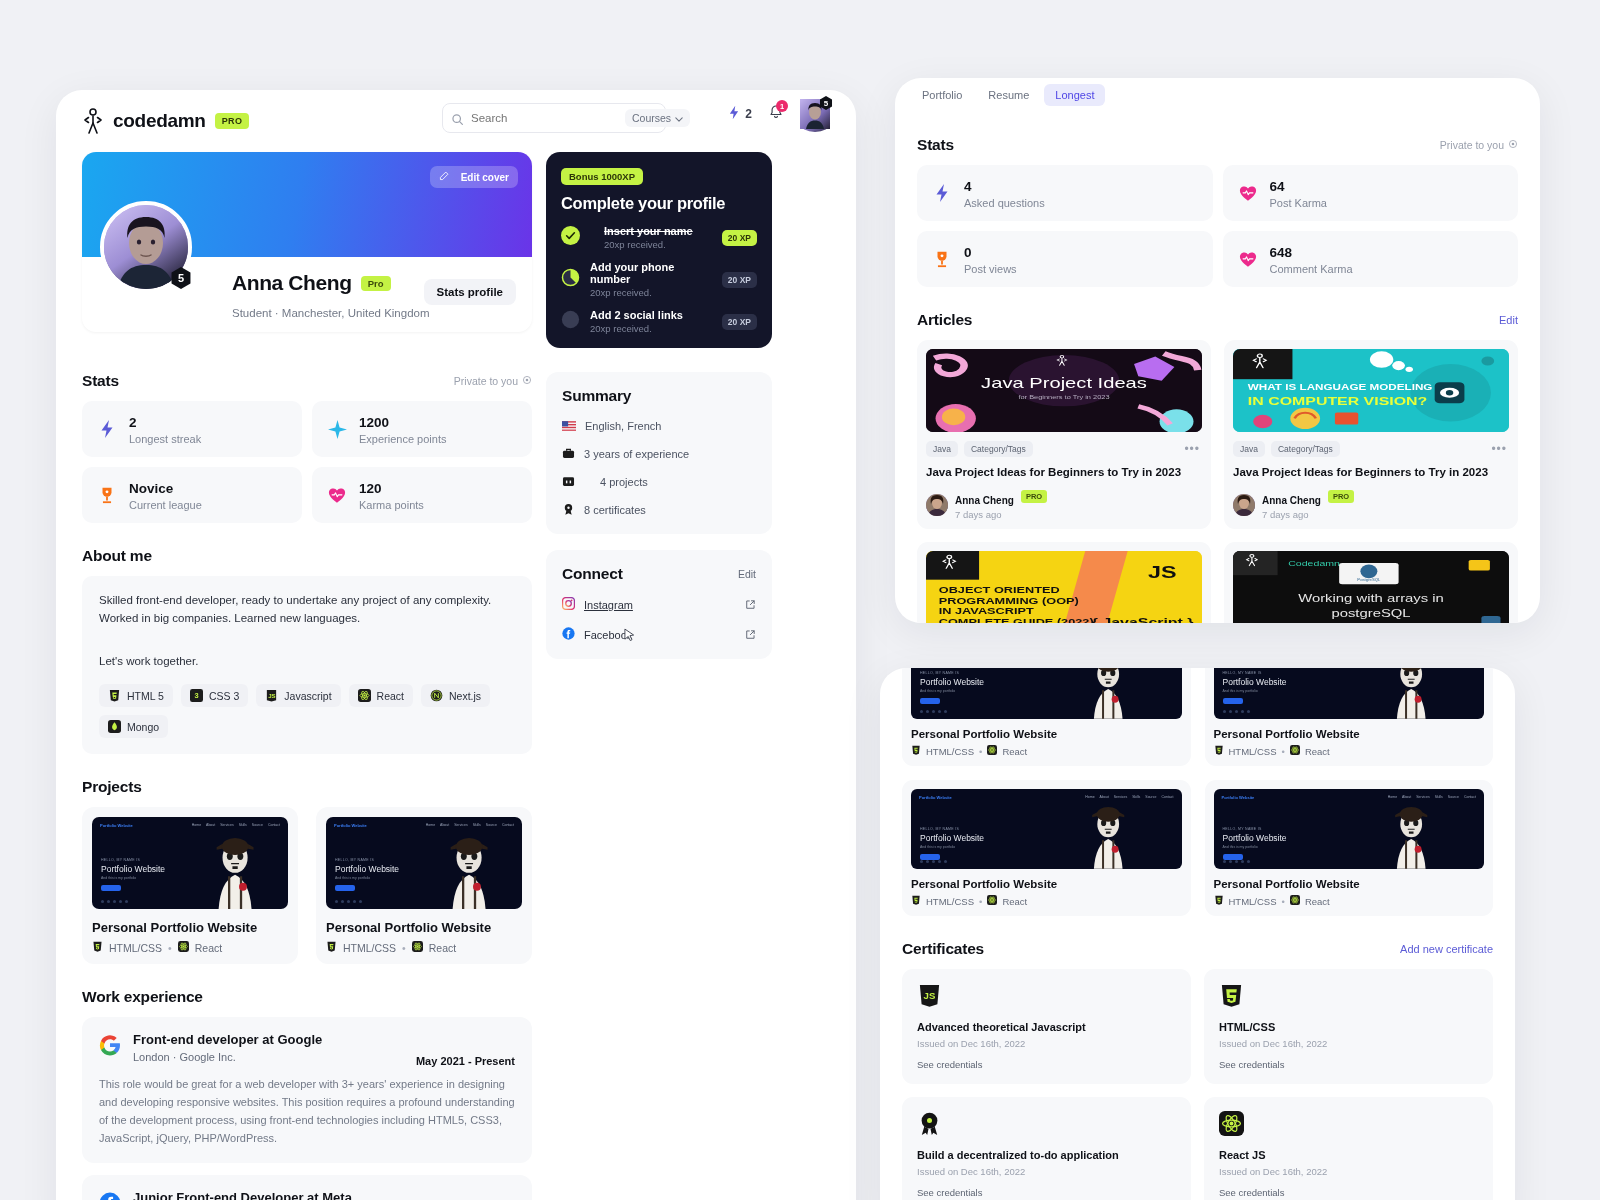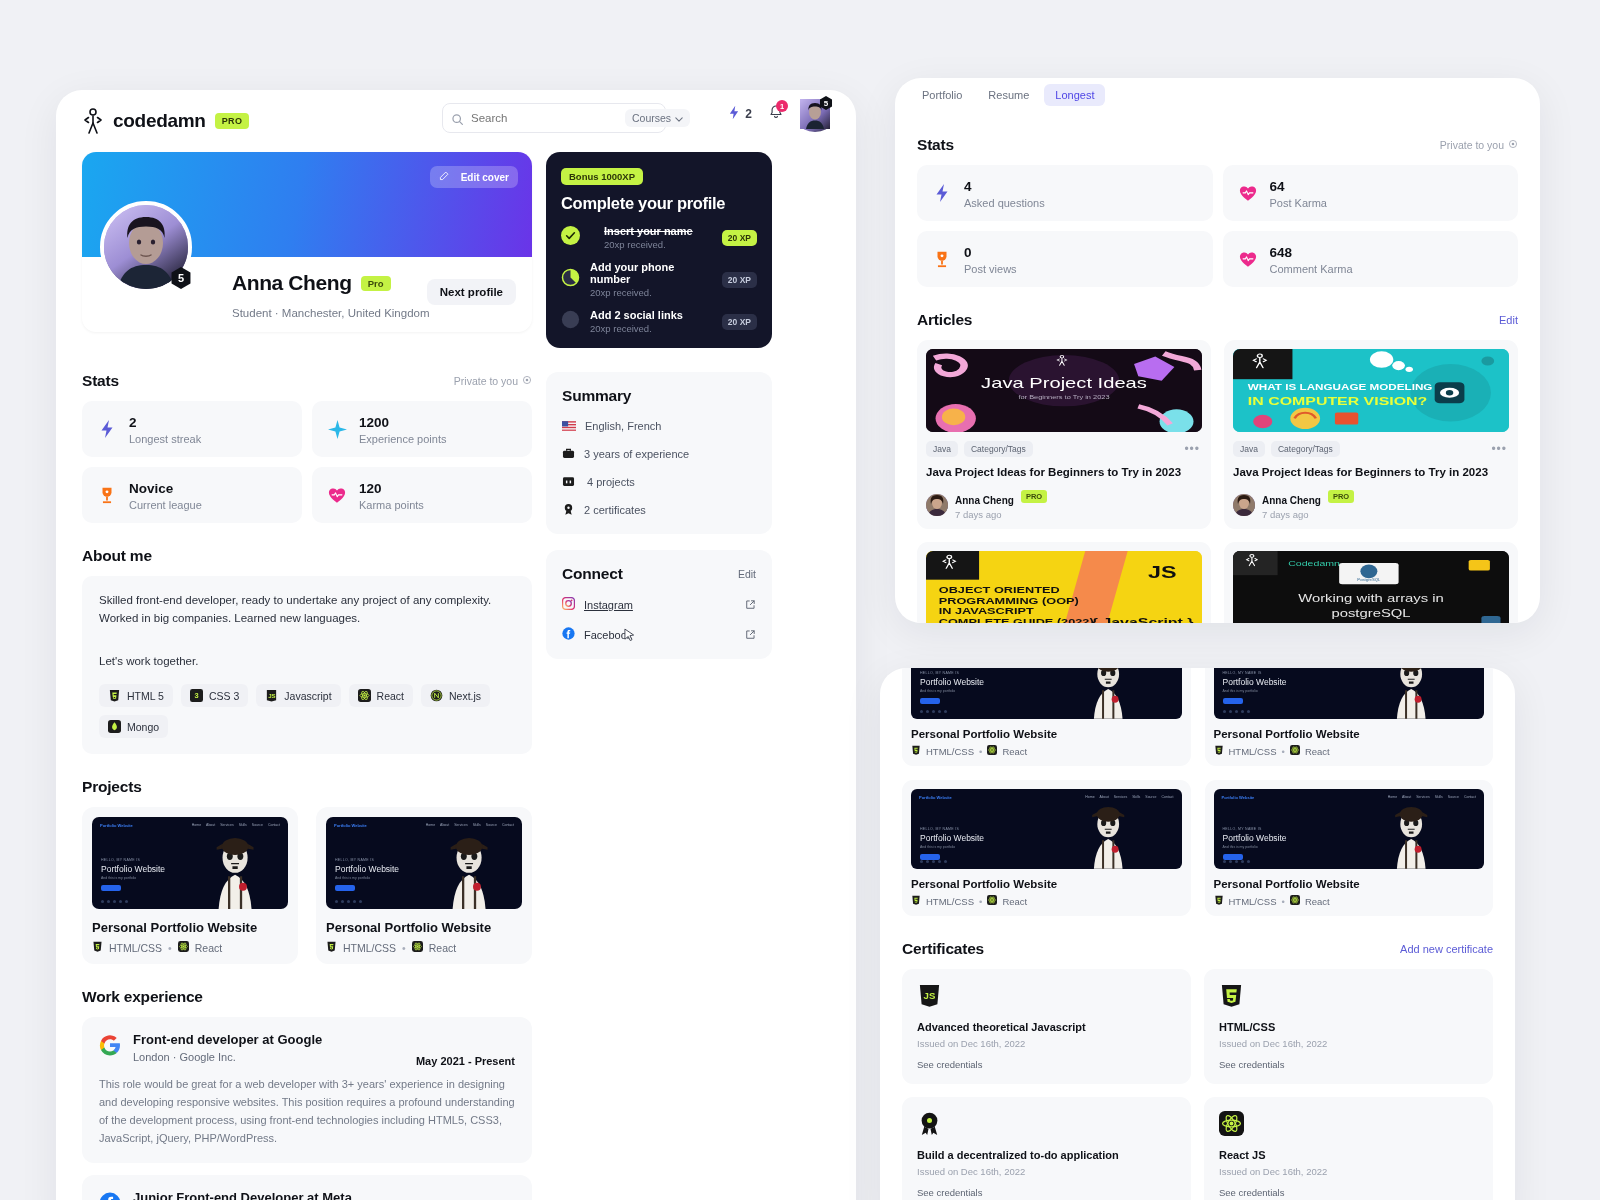--- a/index.html
+++ b/index.html
@@ -254,21 +254,21 @@
                 <path d="M14 84c3-17 13-24 28-24s25 7 28 24z" fill="#1c2536"></path>
               </svg>
             </div>
             <div class="big-lvl">5</div>
           </div>
           <div class="name-row">
             <span class="p-name">Anna Cheng</span>
             <span class="pro-tag">Pro</span>
           </div>
           <div class="p-sub">Student  ·  Manchester, United Kingdom</div>
-          <div class="edit-profile">Next profile</div>
+          <div class="edit-profile">Stats profile</div>
         </div>
       </div>
 
       <div style="width:226px; background:#131529; border-radius:14px; padding:14px 15px;">
         <div style="display:inline-block; background:#c4f244; color:#2c3608; font-size:9.5px; font-weight:bold; padding:3px 8px; border-radius:5px;">Bonus 1000XP</div>
         <div style="color:#fff; font-size:16.5px; font-weight:bold; margin:9px 0 12px; letter-spacing:-.3px;">Complete your profile</div>
 
         <div style="display:flex; align-items:center; gap:24px; margin-bottom:11px;">
           <span style="flex:none;">
             <svg viewBox="0 0 22 22" width="19" height="19">
@@ -440,35 +440,35 @@
                 </svg></span>
             <span style="font-size:11px; color:#4b5261;">English, French</span>
           </div>
           <div style="display:flex; align-items:center; gap:9px; margin-bottom:10px;">
             <span><svg viewBox="0 0 14 13" width="13" height="12">
                   <rect x="1" y="4" width="12" height="8" rx="1.6" fill="#1c1c1c"></rect>
                   <path d="M5 4V2.6h4V4" fill="none" stroke="#1c1c1c" stroke-width="1.4"></path>
                 </svg></span>
             <span style="font-size:11px; color:#4b5261;">3 years of experience</span>
           </div>
-          <div style="display:flex; align-items:center; gap:12px; margin-bottom:10px;">
+          <div style="display:flex; align-items:center; gap:25px; margin-bottom:10px;">
             <span><svg viewBox="0 0 14 13" width="13" height="12">
                   <rect x="1" y="2.5" width="12" height="9.5" rx="1.6" fill="#1c1c1c"></rect>
                   <rect x="4.2" y="6" width="1.6" height="3" fill="#f7f8fa"></rect>
                   <rect x="8.2" y="6" width="1.6" height="3" fill="#f7f8fa"></rect>
                 </svg></span>
             <span style="font-size:11px; color:#4b5261;">4 projects</span>
           </div>
           <div style="display:flex; align-items:center; gap:9px;">
             <span><svg viewBox="0 0 14 13" width="13" height="12">
                   <circle cx="7" cy="5.2" r="4" fill="#1c1c1c"></circle>
                   <circle cx="7" cy="5.2" r="1.3" fill="#f7f8fa"></circle>
                   <path d="M4.6 8.8L3.6 12.6l3.4-1.6 3.4 1.6-1-3.8" fill="#1c1c1c"></path>
                 </svg></span>
-            <span style="font-size:11px; color:#4b5261;">2 certificates</span>
+            <span style="font-size:11px; color:#4b5261;">8 certificates</span>
           </div>
         </div>
 
         <div style="background:#f7f8fa; border-radius:12px; padding:15px 16px; margin-top:16px; position:relative;">
           <div style="display:flex; justify-content:space-between; align-items:center; margin-bottom:13px;">
             <span class="sec-title">Connect</span>
             <span style="font-size:10.5px; color:#646b7a;">Edit</span>
           </div>
           <div style="display:flex; align-items:center; gap:9px; margin-bottom:12px;">
             <span><svg viewBox="0 0 14 14" width="13" height="13">

